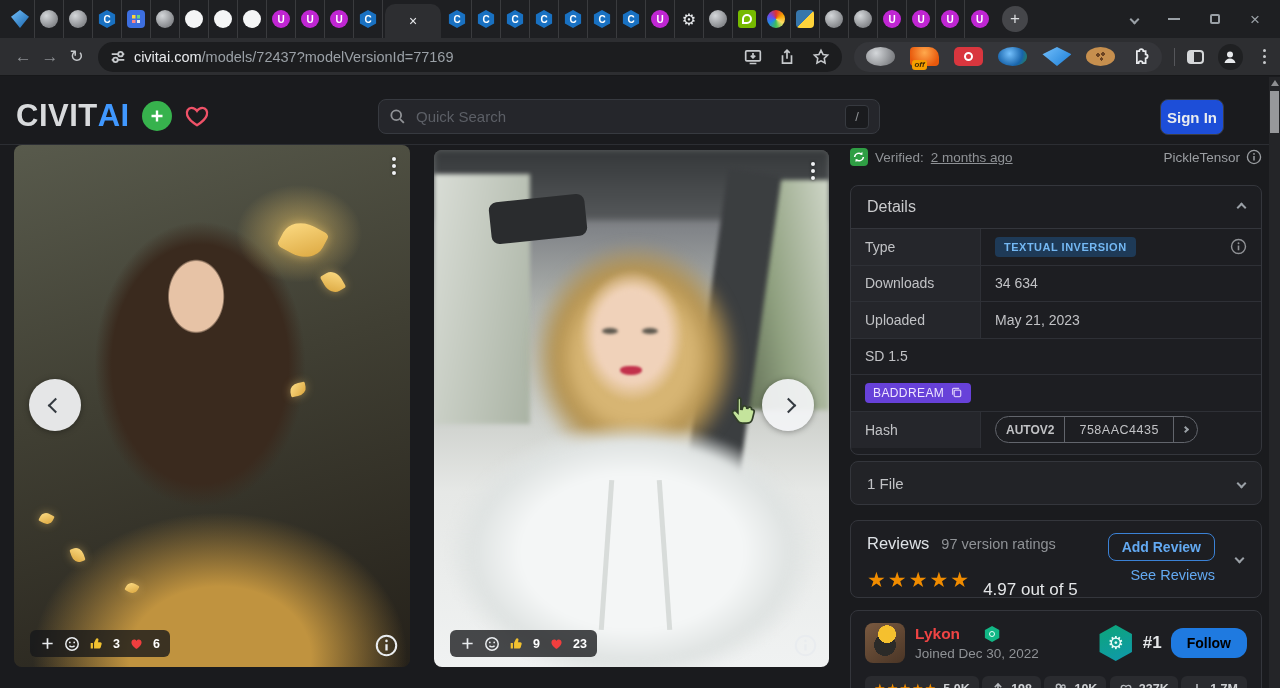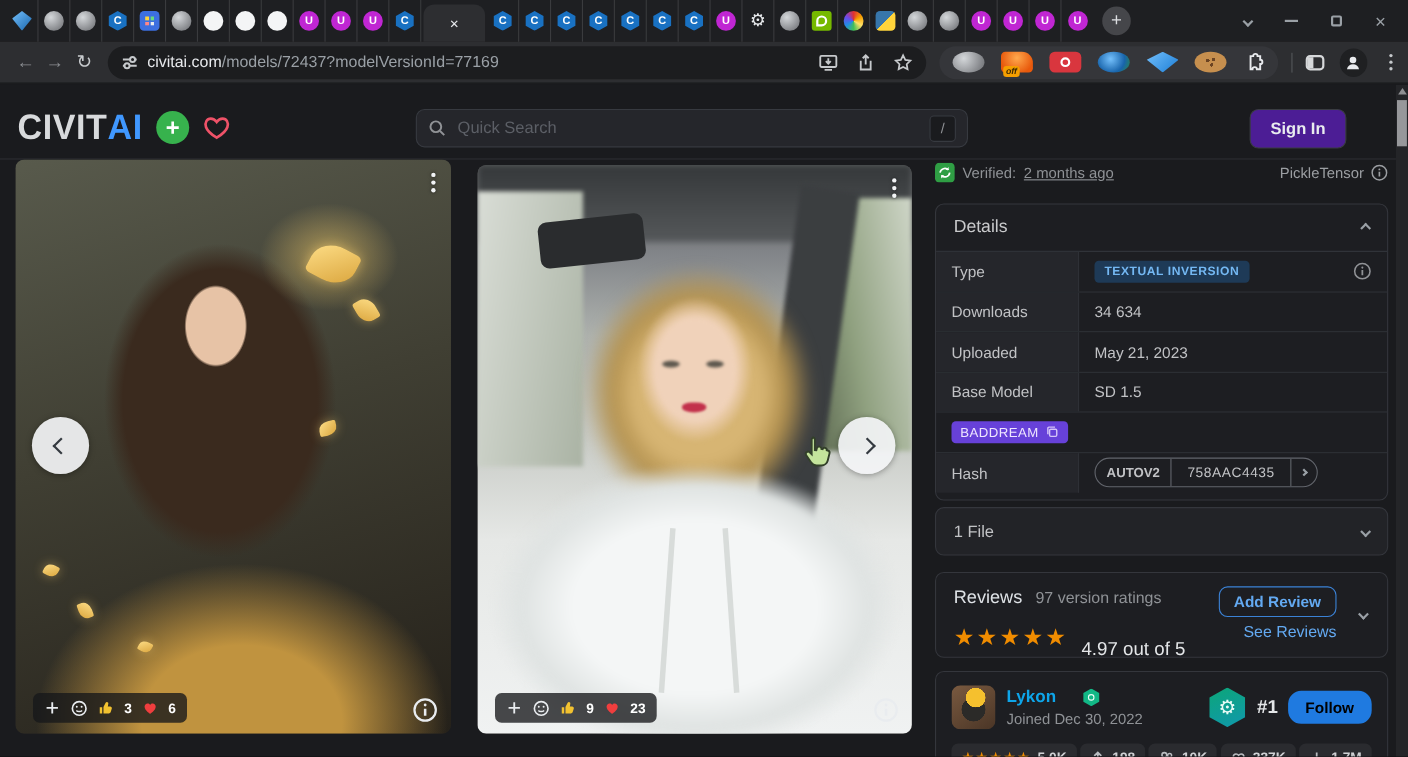--- a/index.html
+++ b/index.html
@@ -73,21 +73,21 @@
   #page{position:absolute;left:0;top:77px;width:1280px;height:611px;background:#1a1b1e;overflow:hidden;}
   #siteheader{position:absolute;left:0;top:11px;width:1280px;height:57px;border-bottom:1px solid #2c2e33;display:flex;align-items:center;padding:0 16px;}
   #logo{font-weight:bold;font-size:31px;letter-spacing:.5px;transform:scaleY(1.04);display:flex;}
   #logo .a{color:#d8dadc;} #logo .b{color:#4098ff;}
   #createbtn{width:30px;height:30px;border-radius:50%;background:#37b24d;margin-left:12px;display:flex;align-items:center;justify-content:center;}
   #headerheart{margin-left:12px;display:flex;}
   #searchbox{position:absolute;left:378px;top:11px;width:502px;height:35px;background:#25262b;border:1px solid #373a40;border-radius:8px;display:flex;align-items:center;padding:0 10px;}
   #searchbox input{flex:1;background:transparent;border:none;outline:none;color:#c1c2c5;font-size:15px;margin-left:8px;}
   #searchbox input::placeholder{color:#5c5f66;}
   #slashkey{width:24px;height:24px;background:#1a1b1e;border:1px solid #373a40;border-radius:4px;color:#909296;font-size:13px;display:flex;align-items:center;justify-content:center;}
-  #signin{position:absolute;right:56px;top:11px;height:36px;padding:0 18px;background:#4c1d95;border:1px solid #3a3d42;border-radius:8px;color:#e9ecef;font-size:15px;font-weight:600;display:flex;align-items:center;}
+  #signin{position:absolute;right:56px;top:11px;height:36px;padding:0 6px;background:#1d4ed8;border:1px solid #3a3d42;border-radius:8px;color:#e9ecef;font-size:15px;font-weight:600;display:flex;align-items:center;}
 
   
   .imgcard{position:absolute;border-radius:8px;overflow:hidden;background:#222;}
   #card1{left:14px;top:68px;width:396px;height:522px;}
   #card2{left:434px;top:73px;width:395px;height:517px;}
   .art{position:absolute;inset:0;}
   #art1{background:
     radial-gradient(90px 70px at 72% 17%,rgba(255,214,110,.55),rgba(255,214,110,0) 70%),
     radial-gradient(46px 60px at 46% 29%,#e7c3a6 58%,rgba(231,195,166,0) 62%),
     radial-gradient(170px 230px at 47% 42%,#3a2a1e 52%,rgba(58,42,30,0) 62%),
@@ -149,21 +149,21 @@
   #addreview{position:absolute;right:46px;top:12px;border:1px solid #3b82d6;color:#63a9f1;background:transparent;border-radius:8px;padding:5px 13px;font-size:14px;font-weight:600;cursor:pointer;}
   #seereviews{position:absolute;right:46px;top:46px;color:#63a9f1;font-size:14.5px;}
   #reviewscard .chev{position:absolute;right:18px;top:34px;}
   #creatorcard{top:533px;height:100px;padding:12px 14px;}
   #creatorcard .row1{display:flex;align-items:center;}
   #creatoravatar{width:40px;height:40px;border-radius:8px;background:
      radial-gradient(circle 9px at 55% 28%,#f5c02e 98%,transparent),
      radial-gradient(circle 11px at 50% 55%,#2b2a28 98%,transparent),
      linear-gradient(145deg,#7a5a40,#4a3526);}
   .creator-meta{margin-left:10px;}
-  .creator-name{display:flex;align-items:center;gap:24px;color:#0ea5e9;font-size:15.5px;font-weight:600;}
+  .creator-name{display:flex;align-items:center;gap:24px;color:#ef4444;font-size:15.5px;font-weight:600;}
   .hex-badge-sm{width:16px;height:16px;background:#12b886;clip-path:polygon(50% 0,95% 25%,95% 75%,50% 100%,5% 75%,5% 25%);display:flex;align-items:center;justify-content:center;}
   .hex-badge-sm i{width:6px;height:6px;border-radius:50%;border:1.5px solid #eafff6;}
   .creator-joined{color:#8f9296;font-size:13.5px;margin-top:3px;}
   #creatorcard .right1{margin-left:auto;display:flex;align-items:center;gap:9px;}
   .hex-badge-lg{width:36px;height:36px;background:linear-gradient(160deg,#0ca678,#1098ad);clip-path:polygon(50% 0,95% 25%,95% 75%,50% 100%,5% 75%,5% 25%);display:flex;align-items:center;justify-content:center;color:#eafcf7;font-size:18px;}
   .rank{color:#e4e6e8;font-size:17px;font-weight:bold;}
   #followbtn{background:#1f7ae0;color:#000000;border:none;border-radius:12px;padding:7px 16px;font-size:14px;font-weight:600;cursor:pointer;}
   #statsrow{display:flex;justify-content:space-between;margin-top:13px;}
   .statpill{height:25px;background:#2a2b2f;border-radius:6px;display:flex;align-items:center;gap:6px;padding:0 9px;color:#cfd1d4;font-size:12.5px;font-weight:bold;}
   .statpill .stars{font-size:13px;letter-spacing:1px;}
@@ -512,21 +512,20 @@
               <span>34 634</span>
             </div>
         </div>
         <div class="drow">
           <div class="dlabel">Uploaded</div>
           <div class="dvalue">
               <span>May 21, 2023</span>
             </div>
         </div>
         <div class="drow">
-          <div class="dlabel">Base Model</div>
           <div class="dvalue">
               <span>SD 1.5</span>
             </div>
         </div>
         <div class="drow">
           <div class="dvalue">
             <span class="badge-violet">
               <span>BADDREAM</span>
               <svg width="13" height="13" viewBox="0 0 14 14">
                   <rect x="4.5" y="4.5" width="7" height="7" rx="1.2" fill="none" stroke="#d5c4f8" stroke-width="1.4"></rect>

